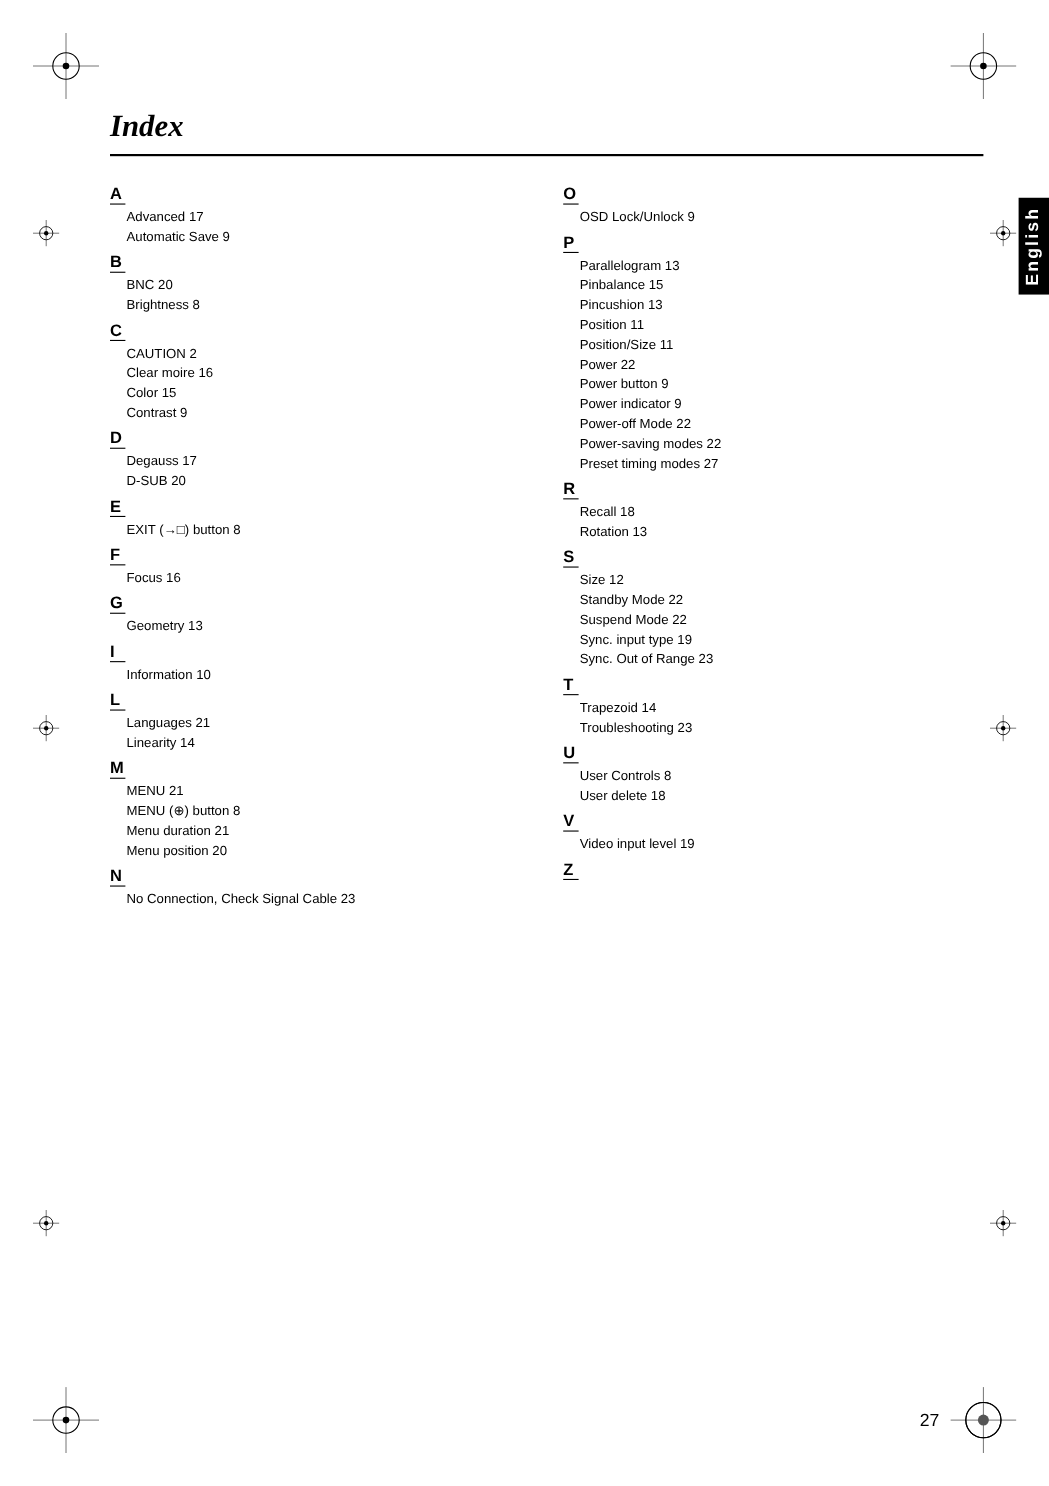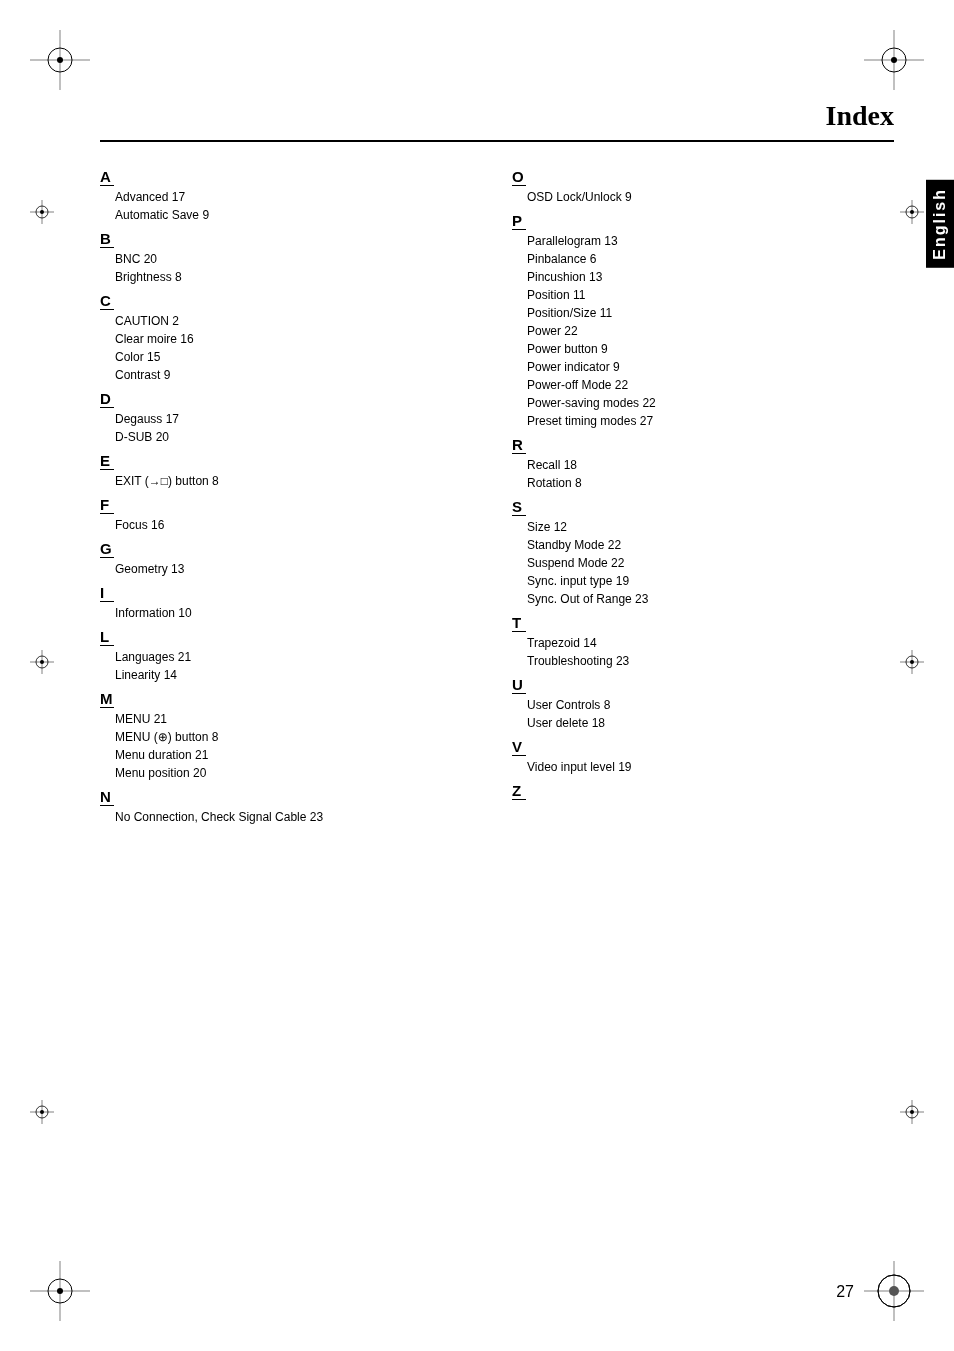--- a/index.html
+++ b/index.html
@@ -64,23 +64,24 @@
     .main-content {
       position: absolute;
       top: 100px;
       left: 100px;
       right: 60px;
       bottom: 80px;
     }
 
     
     .page-title {
-      text-align: right;
+      text-align: left;
       font-size: 28px;
       font-weight: bold;
+      font-style: italic;
       margin-bottom: 8px;
       font-family: 'Times New Roman', serif;
     }
 
     .title-divider {
       border: none;
       border-top: 2px solid #000;
       margin-bottom: 20px;
     }
 
@@ -300,36 +301,36 @@
     <div class="col-right">
 
       <div>
         <div class="section-letter">O</div>
         <div class="index-entry">OSD Lock/Unlock  9</div>
       </div>
 
       <div>
         <div class="section-letter">P</div>
         <div class="index-entry">Parallelogram  13</div>
-        <div class="index-entry">Pinbalance  6</div>
+        <div class="index-entry">Pinbalance  15</div>
         <div class="index-entry">Pincushion  13</div>
         <div class="index-entry">Position  11</div>
         <div class="index-entry">Position/Size  11</div>
         <div class="index-entry">Power  22</div>
         <div class="index-entry">Power button  9</div>
         <div class="index-entry">Power indicator  9</div>
         <div class="index-entry">Power-off Mode  22</div>
         <div class="index-entry">Power-saving modes  22</div>
         <div class="index-entry">Preset timing modes  27</div>
       </div>
 
       <div>
         <div class="section-letter">R</div>
         <div class="index-entry">Recall  18</div>
-        <div class="index-entry">Rotation  8</div>
+        <div class="index-entry">Rotation  13</div>
       </div>
 
       <div>
         <div class="section-letter">S</div>
         <div class="index-entry">Size  12</div>
         <div class="index-entry">Standby Mode  22</div>
         <div class="index-entry">Suspend Mode  22</div>
         <div class="index-entry">Sync. input type  19</div>
         <div class="index-entry">Sync. Out of Range  23</div>
       </div>

